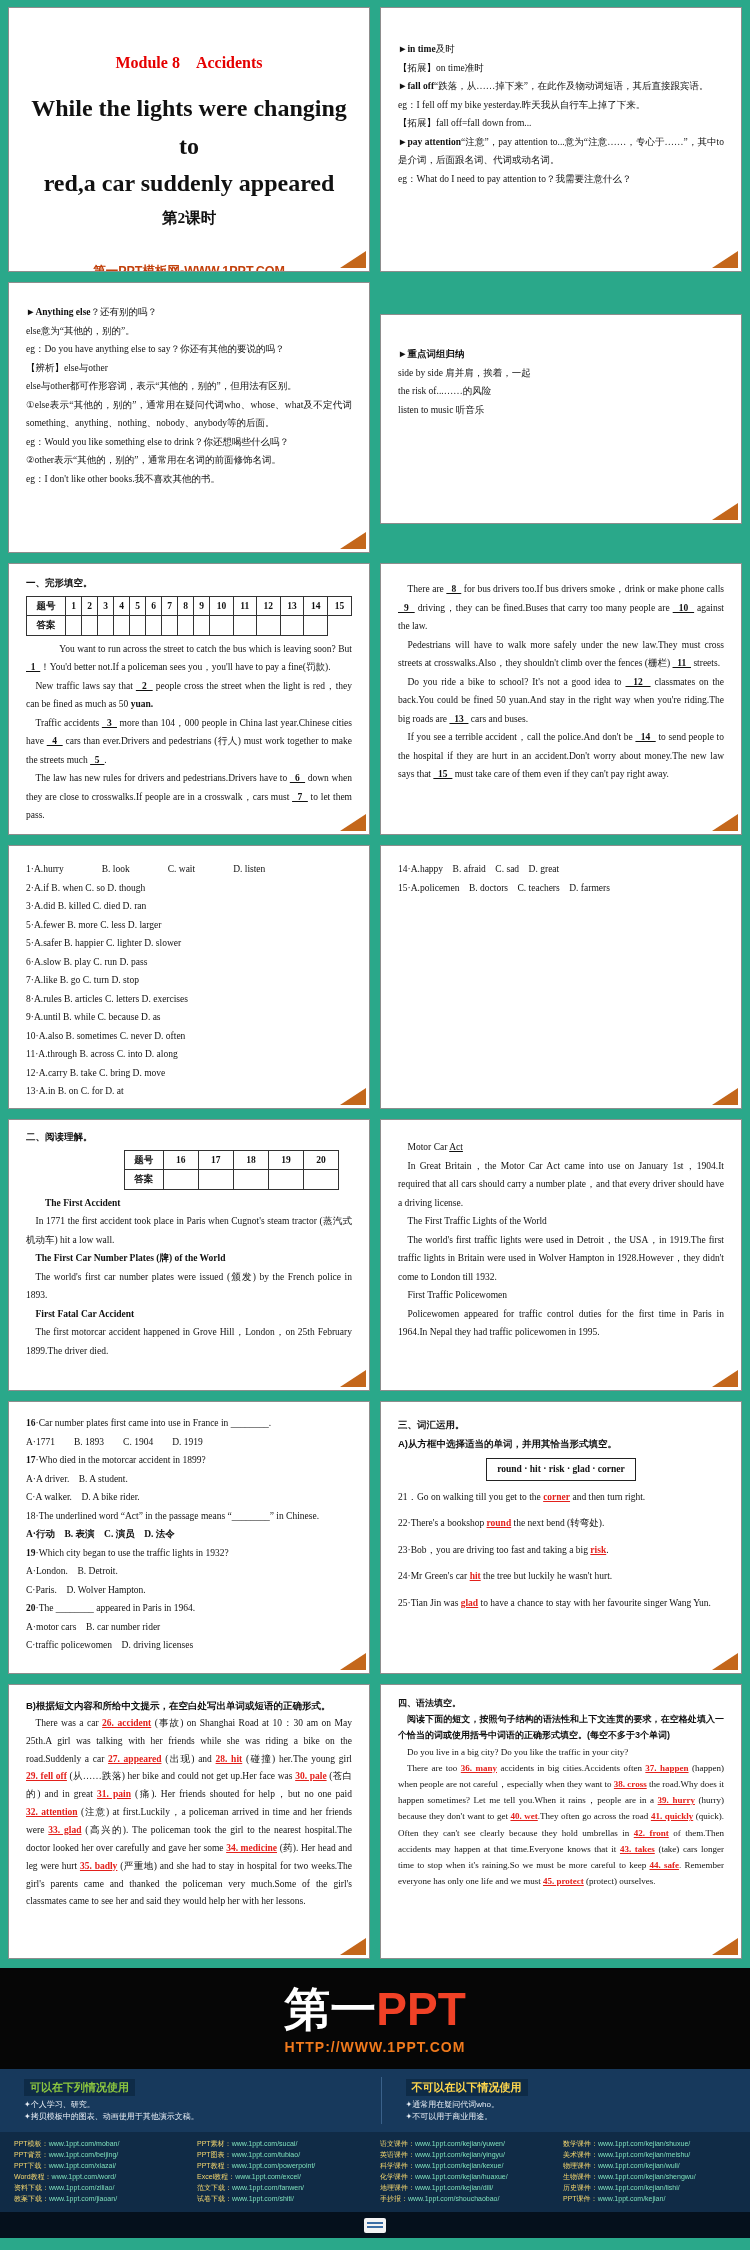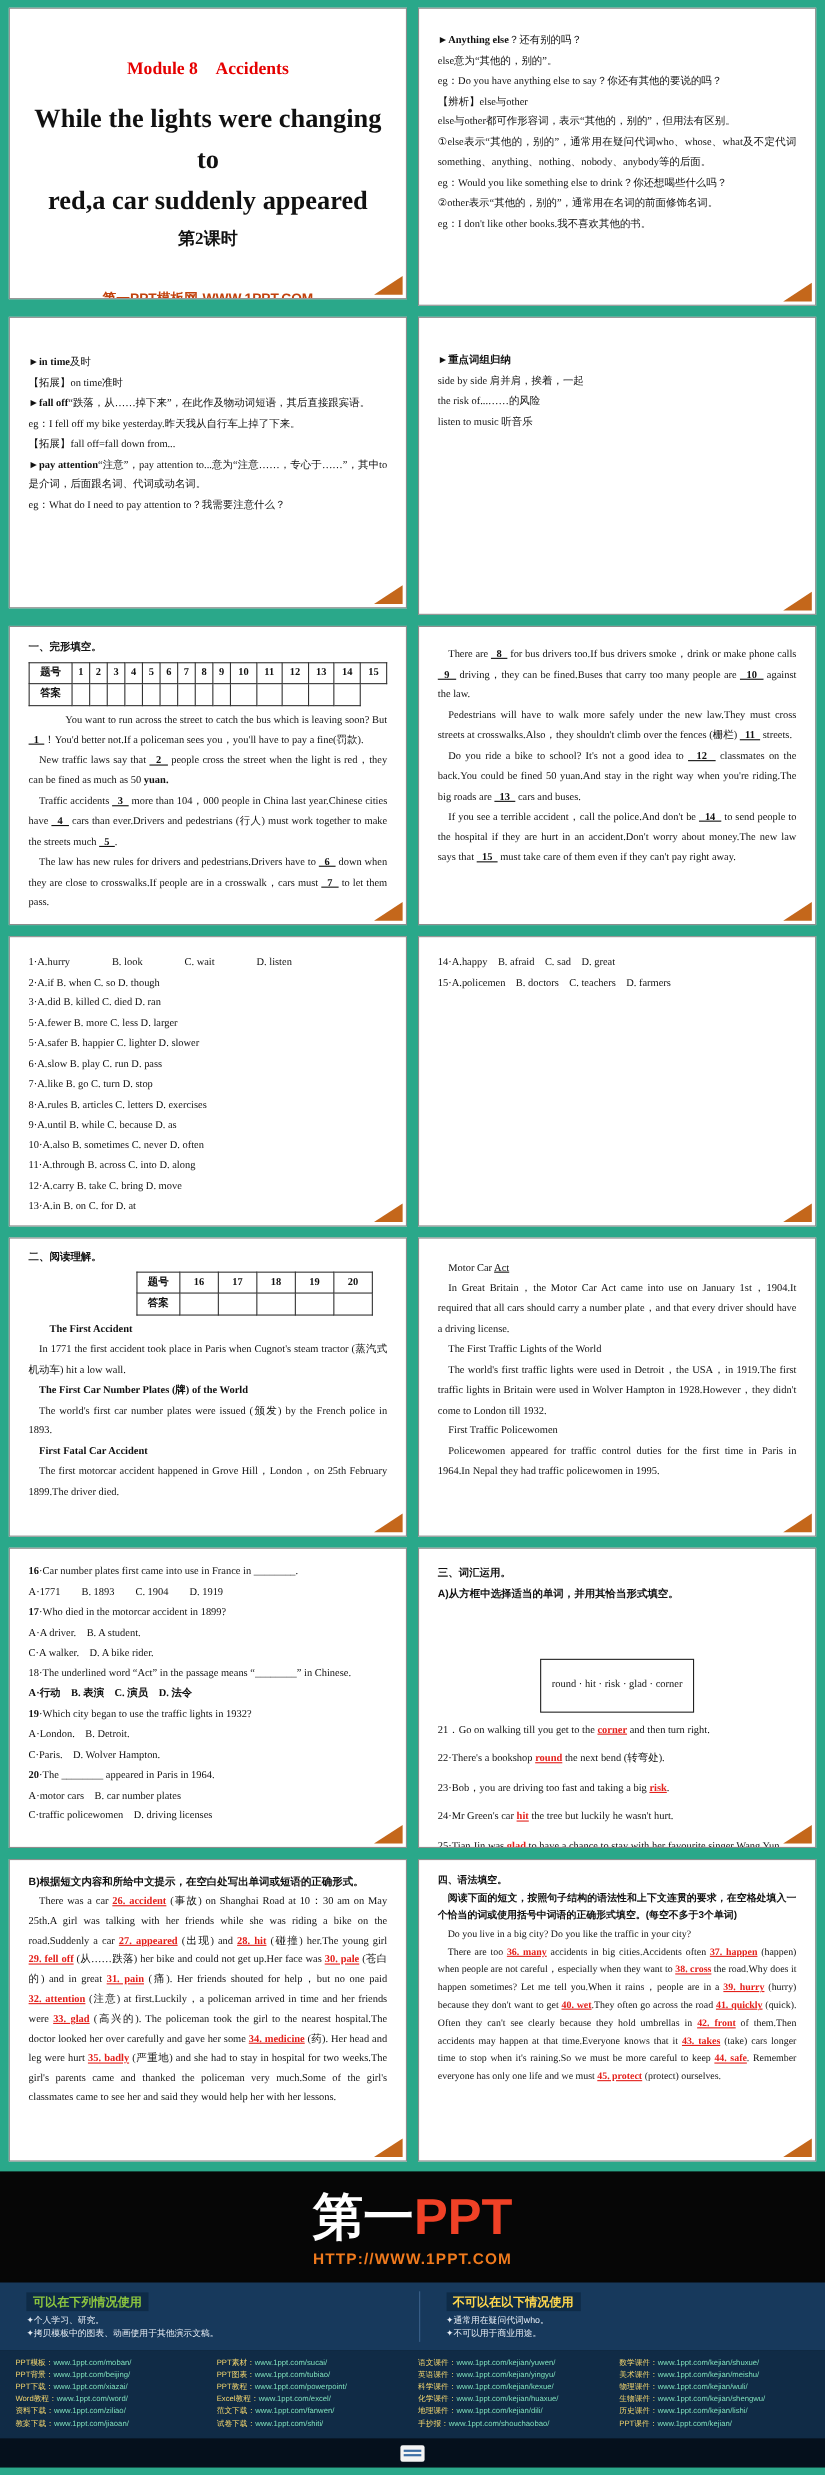--- a/index.html
+++ b/index.html
@@ -21,21 +21,21 @@
   .item{margin-bottom:8px;}
   .t-mod{color:#e50000;font-size:16px;font-weight:bold;line-height:1.4;}
   .t-main{font-size:24px;font-weight:bold;line-height:1.55;}
   .t-sub{font-size:15.5px;font-weight:bold;line-height:2;}
   .t-url{color:#c2410c;font-weight:bold;font-family:"Liberation Sans",sans-serif;font-size:12.5px;}
   table.anstable{border-collapse:collapse;margin:3px 0 4px 0;width:100%;}
   table.anstable td{border:1px solid #333;text-align:center;font-weight:bold;height:17px;
                     font-size:9.5px;padding:0 2px;}
   table.anstable td:first-child{width:34px;}
   .wordbox-wrap{text-align:center;margin:5px 0 7px 0;}
-  .wordbox{display:inline-block;border:1.5px solid #222;padding:14px 10px;font-weight:normal;margin-top:44px;}
+  .wordbox{display:inline-block;border:1.5px solid #222;padding:1px 10px;font-weight:bold;}
   
   .footer{background:#060606;width:750px;box-sizing:border-box;}
   .logo-area{text-align:center;padding-top:16px;}
   .logo-line{font-family:"Liberation Sans",sans-serif;font-weight:bold;font-size:46px;line-height:1.1;}
   .logo-white{color:#ffffff;}
   .logo-red{color:#f04126;}
   .site-url{font-family:"Liberation Sans",sans-serif;font-weight:bold;color:#f07a1d;
             font-size:14px;letter-spacing:1px;margin-top:4px;}
   .license{display:flex;background:#17395c;margin-top:14px;padding:8px 24px;gap:36px;
            font-family:"Liberation Sans",sans-serif;}
@@ -65,45 +65,45 @@
         <div style="height: 40px;"></div>
         <div class="p center t-mod"><span>Module 8　Accidents</span></div>
         <div style="height: 16px;"></div>
         <div class="p center t-main"><span>While the lights were changing to</span></div>
         <div class="p center t-main"><span>red,a car suddenly appeared</span></div>
         <div class="p center t-sub"><span>第2课时</span></div>
         <div style="height: 26px;"></div>
         <div class="p center t-url"><span>第一PPT模板网-WWW.1PPT.COM</span></div>
         <div class="corner"></div>
       </div>
+      <div class="slide-card" style="height: 265px;">
+        <div style="height: 28px;"></div>
+        <div class="p "><span class="b">►in time</span><span>及时</span></div>
+        <div class="p "><span>【拓展】on time准时</span></div>
+        <div class="p "><span class="b">►fall off</span><span>“跌落，从……掉下来”，在此作及物动词短语，其后直接跟宾语。</span></div>
+        <div class="p "><span>eg：I fell off my bike yesterday.昨天我从自行车上掉了下来。</span></div>
+        <div class="p "><span>【拓展】fall off=fall down from...</span></div>
+        <div class="p "><span class="b">►pay attention</span><span>“注意”，pay attention to...意为“注意……，专心于……”，其中to是介词，后面跟名词、代词或动名词。</span></div>
+        <div class="p "><span>eg：What do I need to pay attention to？我需要注意什么？</span></div>
+        <div class="corner"></div>
+      </div>
       <div class="slide-card" style="height: 271px;">
         <div style="height: 16px;"></div>
         <div class="p "><span class="b">►Anything else</span><span>？还有别的吗？</span></div>
         <div class="p "><span>else意为“其他的，别的”。</span></div>
         <div class="p "><span>eg：Do you have anything else to say？你还有其他的要说的吗？</span></div>
         <div class="p "><span>【辨析】else与other</span></div>
         <div class="p "><span>else与other都可作形容词，表示“其他的，别的”，但用法有区别。</span></div>
         <div class="p "><span>①else表示“其他的，别的”，通常用在疑问代词who、whose、what及不定代词something、anything、nothing、nobody、anybody等的后面。</span></div>
         <div class="p "><span>eg：Would you like something else to drink？你还想喝些什么吗？</span></div>
         <div class="p "><span>②other表示“其他的，别的”，通常用在名词的前面修饰名词。</span></div>
         <div class="p "><span>eg：I don't like other books.我不喜欢其他的书。</span></div>
         <div class="corner"></div>
       </div>
-      <div class="slide-card" style="height: 265px;">
-        <div style="height: 28px;"></div>
-        <div class="p "><span class="b">►in time</span><span>及时</span></div>
-        <div class="p "><span>【拓展】on time准时</span></div>
-        <div class="p "><span class="b">►fall off</span><span>“跌落，从……掉下来”，在此作及物动词短语，其后直接跟宾语。</span></div>
-        <div class="p "><span>eg：I fell off my bike yesterday.昨天我从自行车上掉了下来。</span></div>
-        <div class="p "><span>【拓展】fall off=fall down from...</span></div>
-        <div class="p "><span class="b">►pay attention</span><span>“注意”，pay attention to...意为“注意……，专心于……”，其中to是介词，后面跟名词、代词或动名词。</span></div>
-        <div class="p "><span>eg：What do I need to pay attention to？我需要注意什么？</span></div>
-        <div class="corner"></div>
-      </div>
-      <div class="slide-card" style="height: 271px;">
+      <div class="slide-card" style="height: 210px; margin-top: 32px;">
         <div style="height: 26px;"></div>
         <div class="p "><span class="b">►重点词组归纳</span></div>
         <div class="p "><span>side by side 肩并肩，挨着，一起</span></div>
         <div class="p "><span>the risk of...……的风险</span></div>
         <div class="p "><span>listen to music 听音乐</span></div>
         <div class="corner"></div>
       </div>
       <div class="slide-card" style="height: 272px;">
         <div style="height: 6px;"></div>
         <div class="p hd"><span>一、完形填空。</span></div>
@@ -230,21 +230,21 @@
         <div class="p "><span>A·1771　　B. 1893　　C. 1904　　D. 1919</span></div>
         <div class="p "><span class="b">17</span><span>·Who died in the motorcar accident in 1899?</span></div>
         <div class="p "><span>A·A driver.　B. A student.</span></div>
         <div class="p "><span>C·A walker.　D. A bike rider.</span></div>
         <div class="p "><span>18·The underlined word “Act” in the passage means “________” in Chinese.</span></div>
         <div class="p b"><span>A·行动　B. 表演　C. 演员　D. 法令</span></div>
         <div class="p "><span class="b">19</span><span>·Which city began to use the traffic lights in 1932?</span></div>
         <div class="p "><span>A·London.　B. Detroit.</span></div>
         <div class="p "><span>C·Paris.　D. Wolver Hampton.</span></div>
         <div class="p "><span class="b">20</span><span>·The ________ appeared in Paris in 1964.</span></div>
-        <div class="p "><span>A·motor cars　B. car number plates</span></div>
+        <div class="p "><span>A·motor cars　B. car number rider</span></div>
         <div class="p "><span>C·traffic policewomen　D. driving licenses</span></div>
         <div class="corner"></div>
       </div>
       <div class="slide-card" style="height: 273px;">
         <div style="height: 10px;"></div>
         <div class="p hd"><span>三、词汇运用。</span></div>
         <div class="p hd"><span>A)从方框中选择适当的单词，并用其恰当形式填空。</span></div>
         <div class="wordbox-wrap"><span class="wordbox">round · hit · risk · glad · corner</span></div>
         <div class="p item"><span>21．Go on walking till you get to the </span><span class="ans">corner</span><span> and then turn right.</span></div>
         <div class="p item"><span>22·There's a bookshop </span><span class="ans">round</span><span> the next bend (转弯处).</span></div>

